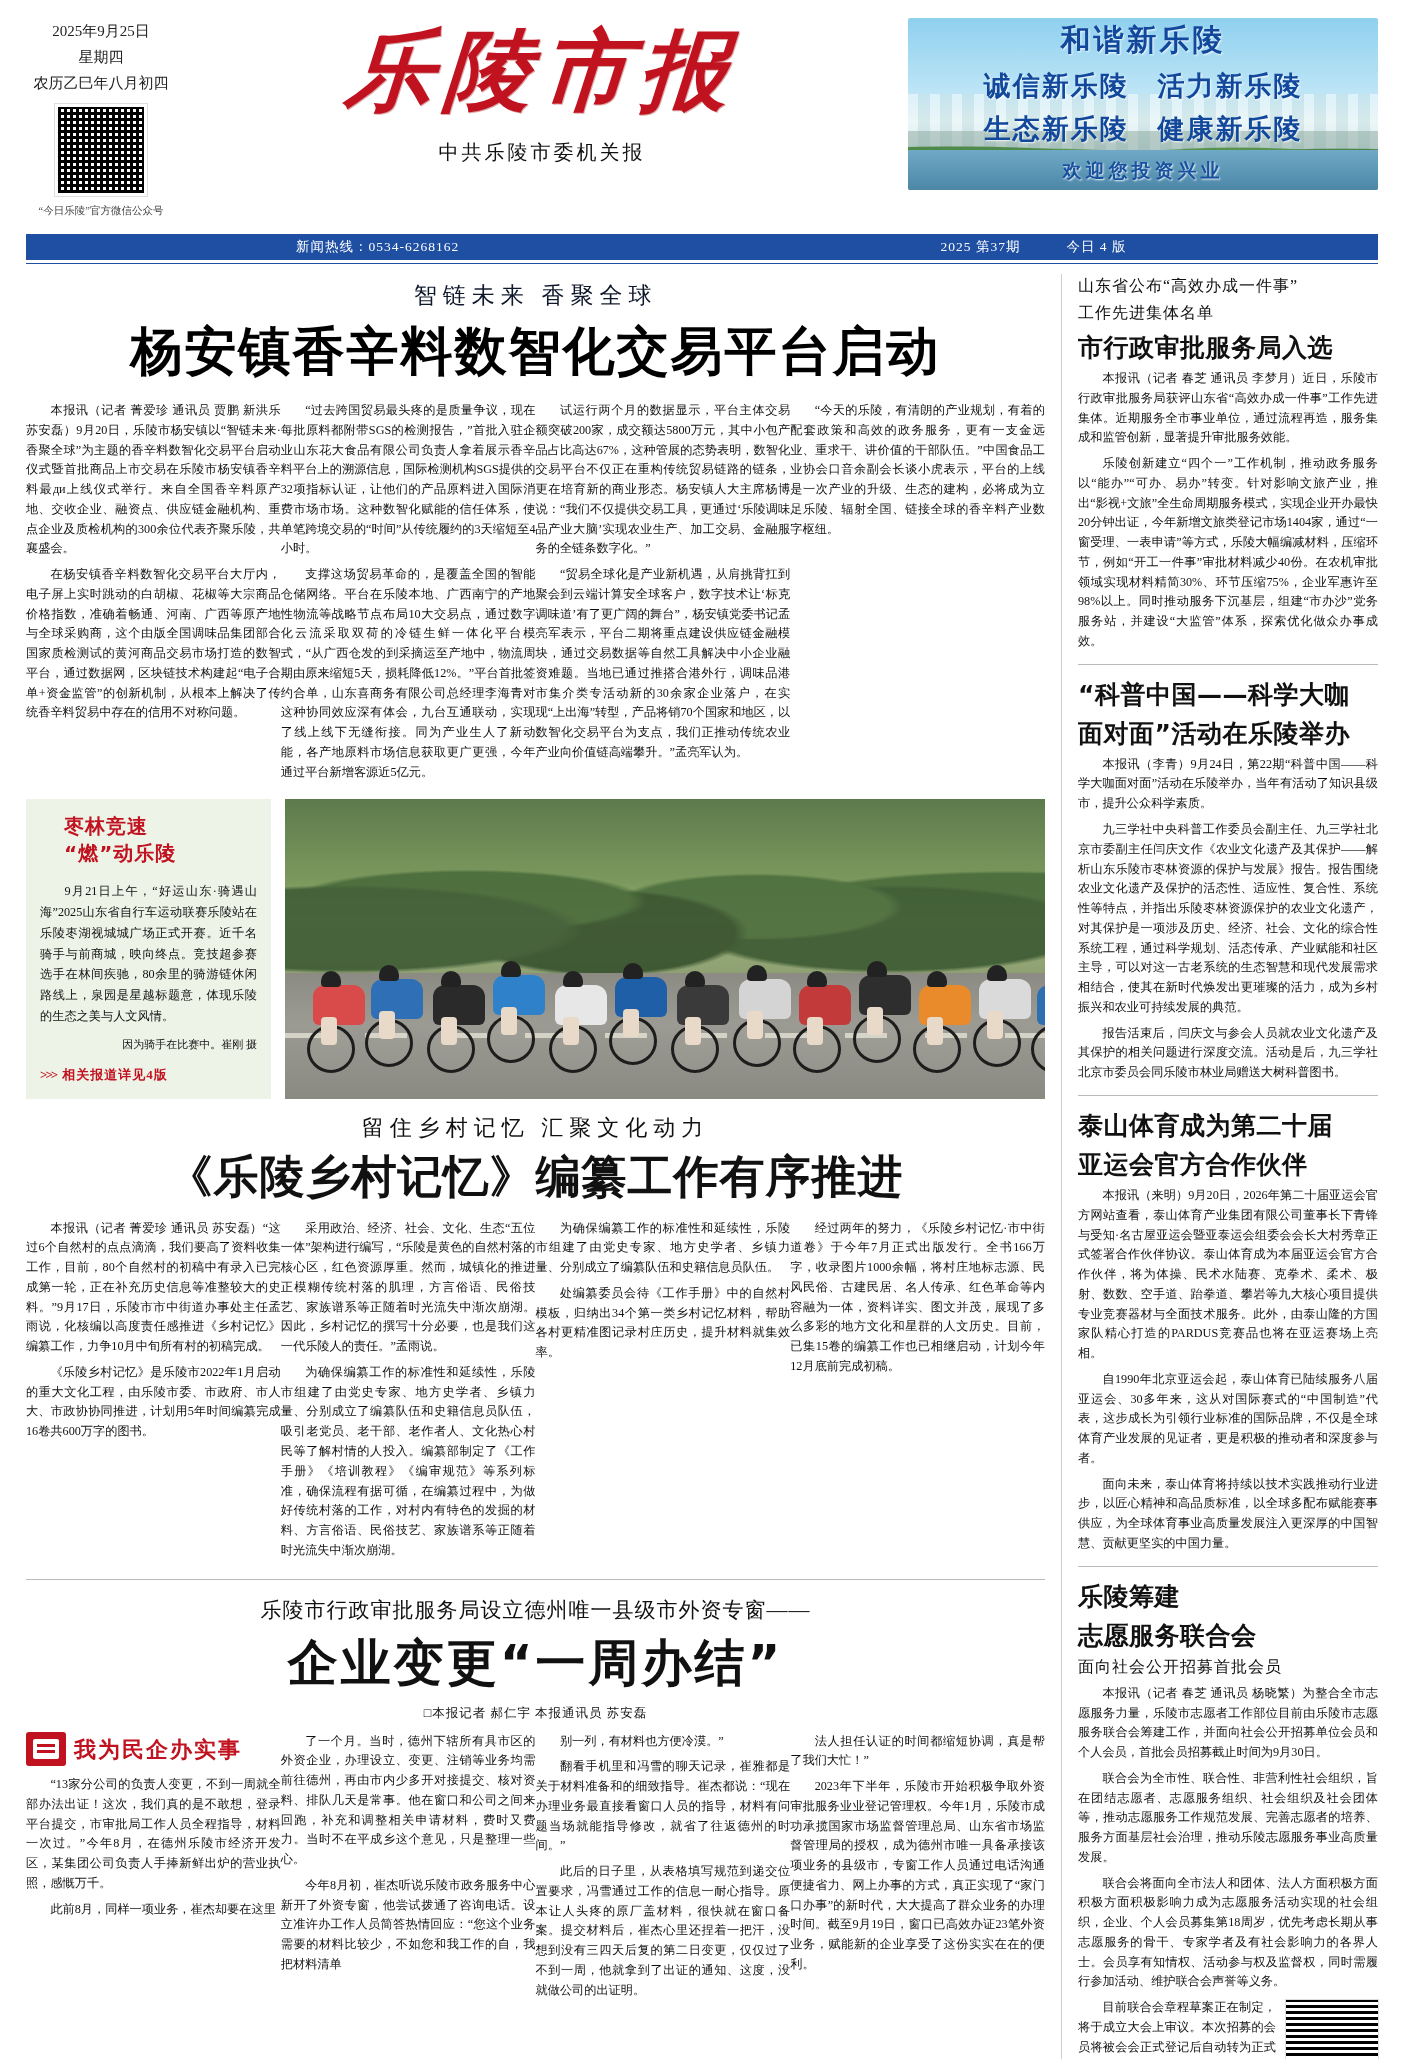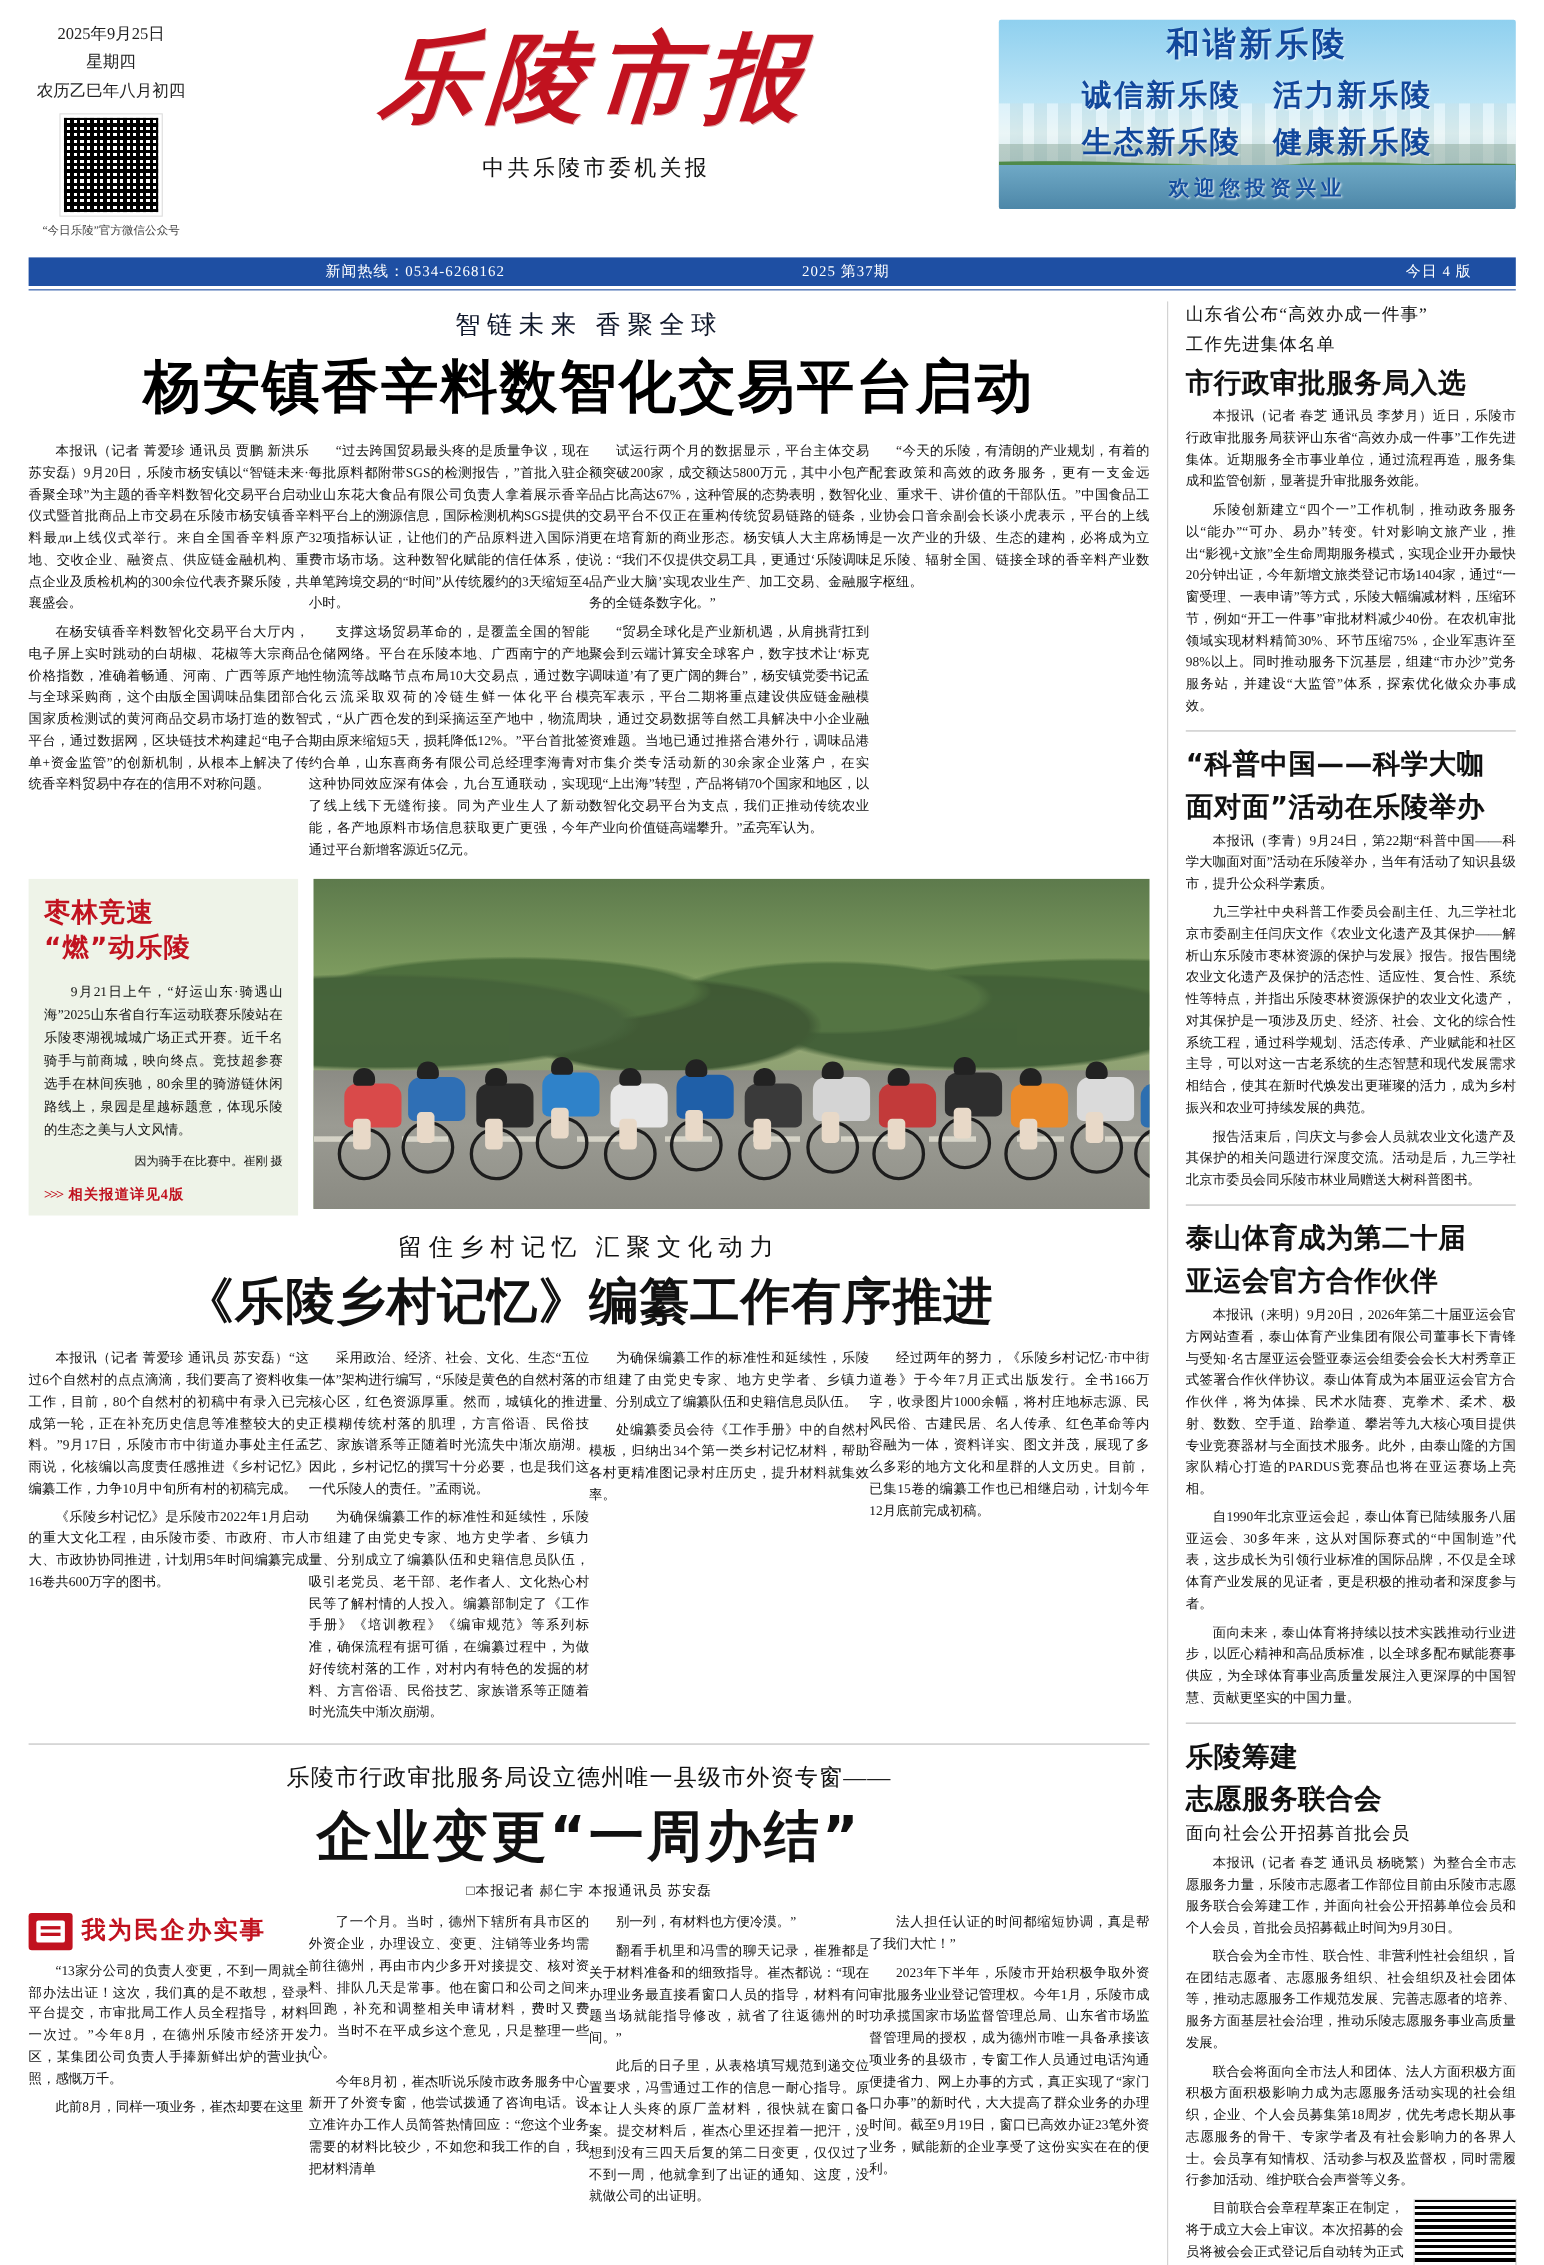--- a/index.html
+++ b/index.html
@@ -117,21 +117,21 @@
     margin:6px 26px 0 26px;
     background:#1e4fa3;
     color:#fff;
     height:26px;
     display:flex;
     align-items:center;
     font-size:13.5px;
     letter-spacing:1px;
   }
   .infobar .left{width:52%;text-align:center;}
-  .infobar .right{flex:1;display:flex;justify-content:space-between;gap:46px;padding-right:40px;}
+  .infobar .right{flex:1;display:flex;justify-content:center;gap:46px;padding-right:40px;}
   .rule-thin{margin:3px 26px 0 26px;border-top:1px solid #1e4fa3;}
   
   .body{
     display:flex;
     padding:10px 26px 20px 26px;
     box-sizing:border-box;
     gap:16px;
   }
   .left-col{flex:1;}
   .right-col{
@@ -169,24 +169,25 @@
   .photo-caption-box{
     width:245px;
     background:#eef3e8;
     padding:14px 14px 10px 14px;
     box-sizing:border-box;
   }
   .pc-title{
     font-family:"DejaVu Sans",sans-serif;
     font-weight:bold;
     color:#c1121f;
-    font-size:24px;
+    font-size:20px;
     line-height:1.35;
     letter-spacing:1px;
     margin-bottom:14px;
+    margin-left:24px;
   }
   .pc-text{font-size:12.2px;line-height:1.72;text-align:justify;text-indent:2em;}
   .pc-credit{font-size:11px;margin-top:10px;text-align:right;}
   .pc-link{
     margin-top:14px;
     font-size:13px;
     color:#c1121f;
     font-weight:bold;
     letter-spacing:1px;
   }

